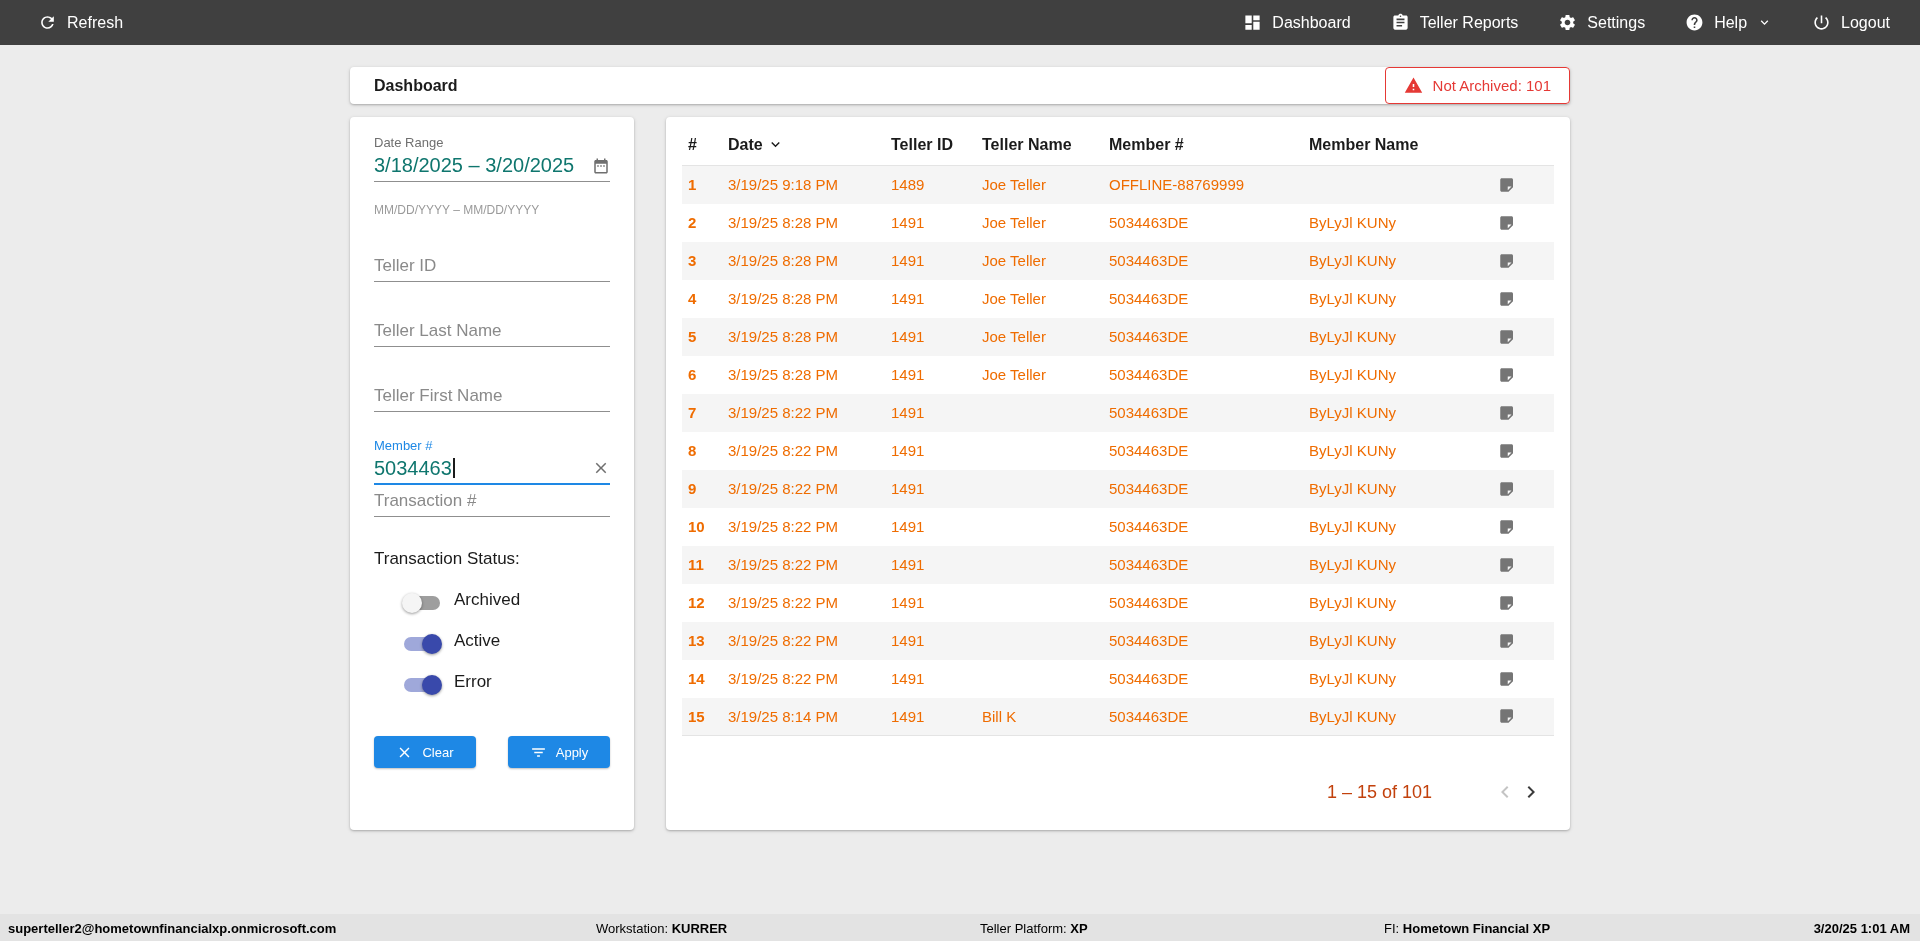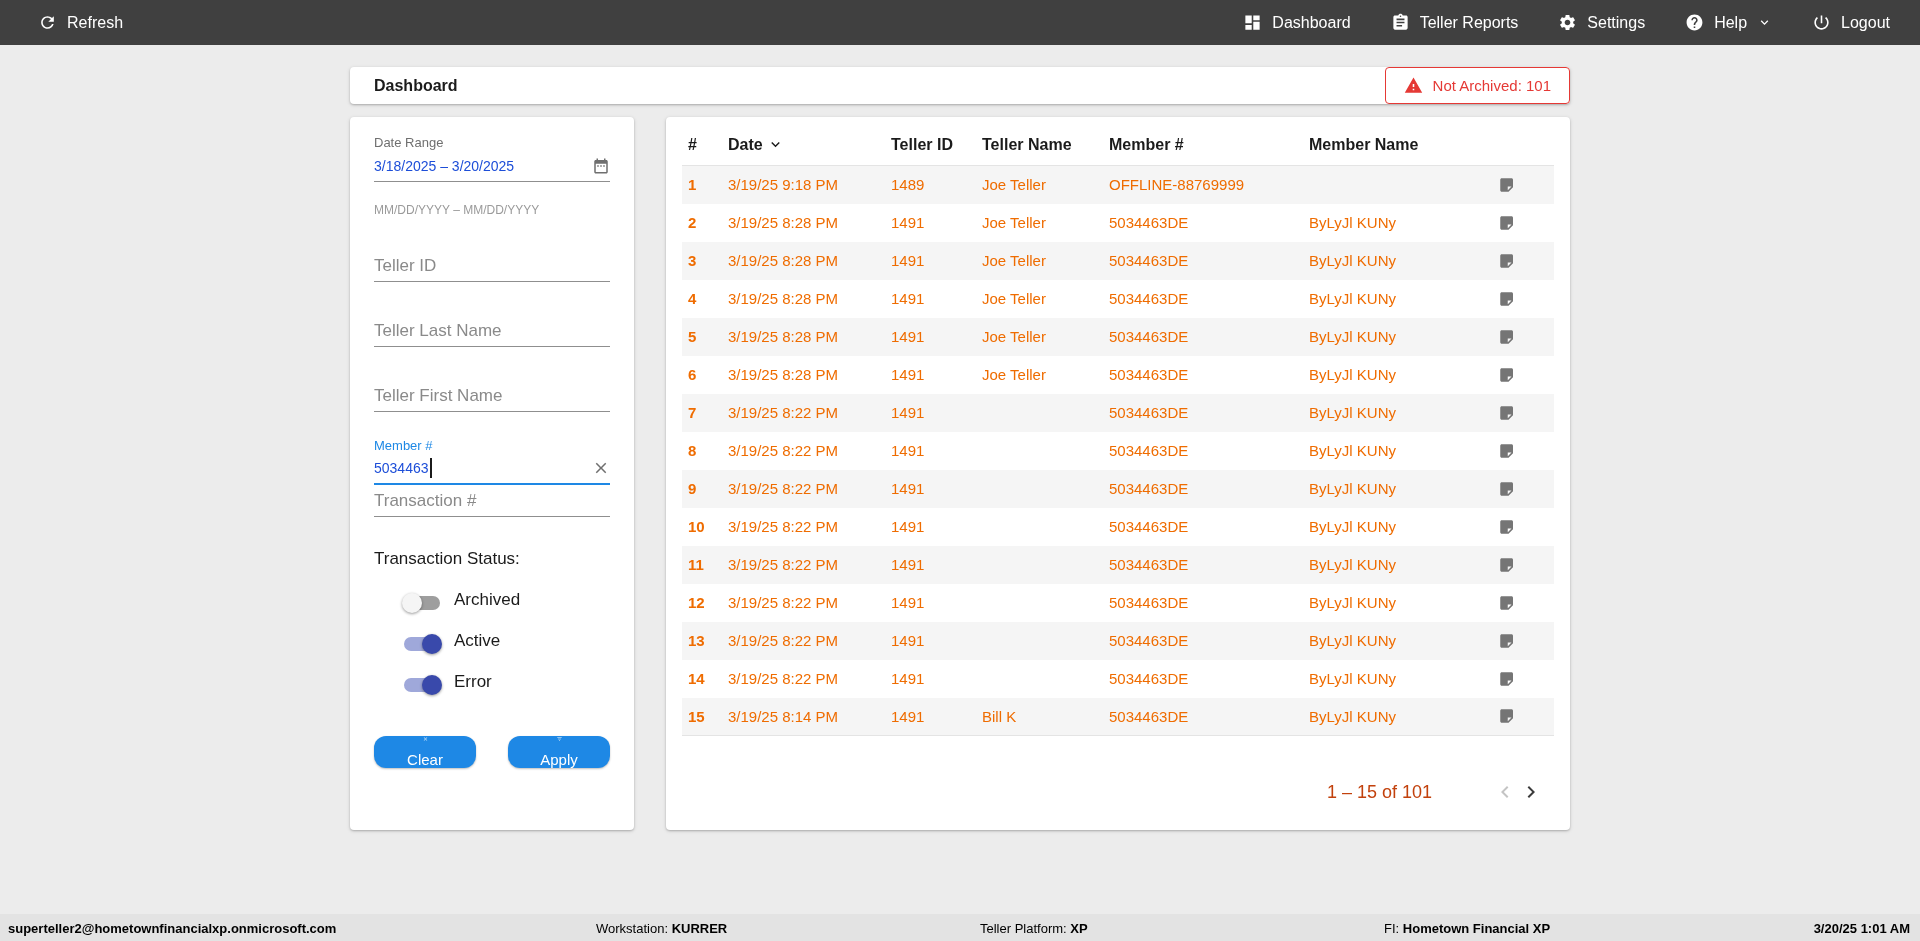--- a/index.html
+++ b/index.html
@@ -30,44 +30,44 @@
   .warn { width:19px; height:19px; fill:#e53935; display:block; }
 
   .content { display:flex; gap:32px; margin-top:13px; }
 
   
   .filter-card { width:284px; height:713px; padding:18px 24px; flex:0 0 auto; }
   .field-label { font-size:13px; color:#6f6f6f; }
   .field-label.blue { color:#1e88e5; }
   .input-row { display:flex; align-items:center; border-bottom:1px solid #8f8f8f; height:32px; }
   .input-row.focused { border-bottom:2px solid #1e88e5; }
-  .input-value { font-size:14px; color:#1d4ed8; white-space:nowrap; }
+  .input-value { font-size:20px; color:#0f766e; white-space:nowrap; }
   .ghost-input { border:none; outline:none; width:100%; font-size:17px; color:#1b1b1b;
                  font-family:inherit; background:transparent; }
   .ghost-input::placeholder { color:#8a8a8a; opacity:1; }
   .helper { font-size:12px; color:#9a9a9a; margin-top:21px; }
   .caret { width:2px; height:20px; background:#1b1b1b; margin-left:1px; }
   .spacer { flex:1; }
   .field-icon { width:18px; height:18px; fill:#6f6f6f; display:block; cursor:pointer; }
   .mt-plain { margin-top:33px; }
   .mt-member { margin-top:26px; }
   .mt-trans { }
   .status-label { margin-top:32px; font-size:17px; color:#1b1b1b; }
   .toggle-row { display:flex; align-items:flex-end; gap:14px; margin-left:30px; margin-top:17px; height:24px; }
   .switch { width:36px; height:14px; border-radius:7px; background:#9e9e9e; position:relative;
             cursor:pointer; flex:0 0 auto; }
   .switch .thumb { width:20px; height:20px; border-radius:50%; background:#f5f5f5; position:absolute;
                    top:-3px; left:-2px; box-shadow:0 1px 3px rgba(0,0,0,.4); }
   .switch.on { background:#9fa8da; }
   .switch.on .thumb { left:18px; background:#3949ab; }
   .toggle-label { font-size:17px; color:#1b1b1b; }
   .btn-row { display:flex; gap:32px; margin-top:44px; }
-  .btn { width:104px; height:32px; border:none; border-radius:12px; background:#1e88e5; color:#fff;
-         font-size:15px; font-family:inherit; display:flex; align-items:center; justify-content:center;
-         gap:9px; cursor:pointer; box-shadow:0 1px 2px rgba(0,0,0,.25);flex-direction:column; }
+  .btn { width:104px; height:32px; border:none; border-radius:4px; background:#1e88e5; color:#fff;
+         font-size:13px; font-family:inherit; display:flex; align-items:center; justify-content:center;
+         gap:9px; cursor:pointer; box-shadow:0 1px 2px rgba(0,0,0,.25); }
   .btn .bic { width:17px; height:17px; fill:#fff; display:block; }
 
   
   .table-card { flex:1 1 auto; height:713px; padding:6px 16px 0; position:relative; }
   table { width:100%; border-collapse:collapse; table-layout:fixed; }
   thead th { text-align:left; font-size:16px; font-weight:700; color:#1b1b1b;
              padding:13px 8px 11px; border-bottom:1px solid #e4e4e4; white-space:nowrap; }
   thead th:first-child { padding-left:6px; }
   .sort-ic { width:17px; height:17px; fill:#1b1b1b; vertical-align:-3px; }
   tbody td { font-size:15px; color:#ef6c00; padding:0 8px; height:38px; white-space:nowrap;

